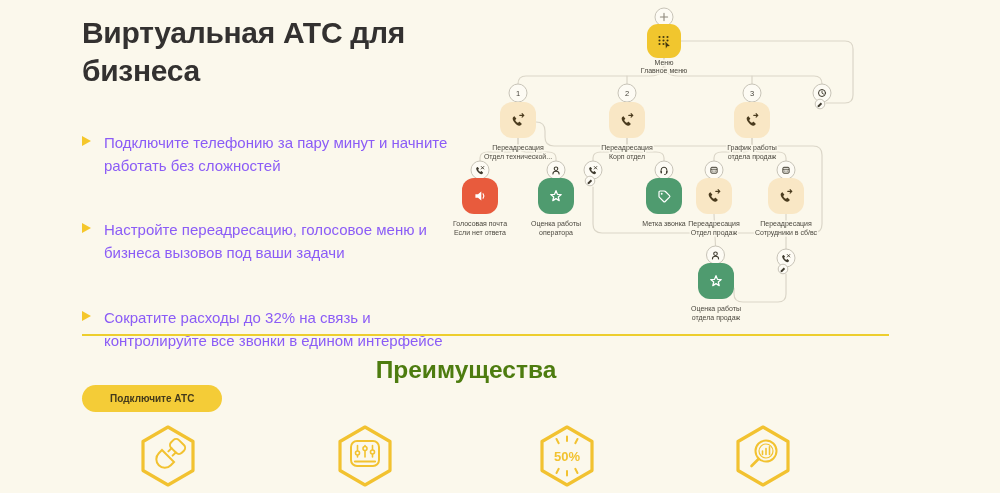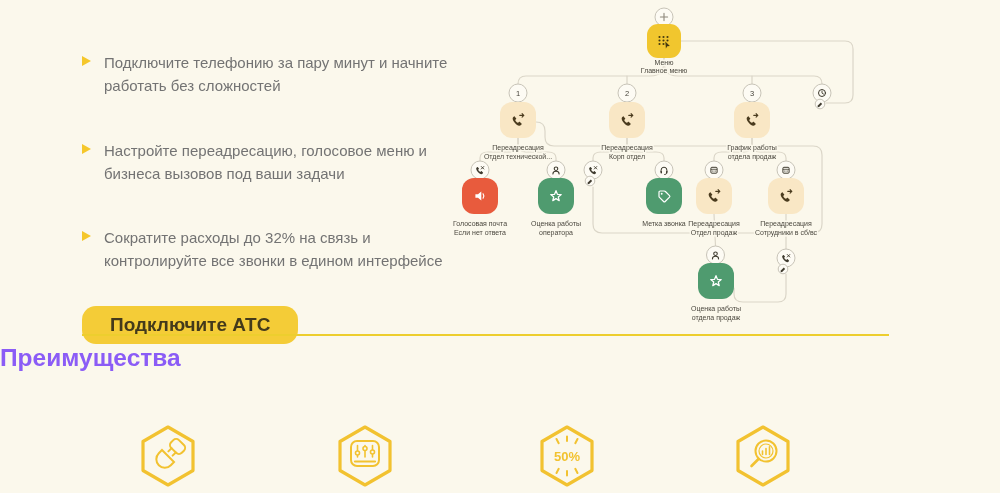--- a/index.html
+++ b/index.html
@@ -4,41 +4,42 @@
 <style>
   html,body{margin:0;padding:0;}
   body{
     width:1000px;height:493px;position:relative;overflow:hidden;
     background:#FBF8EC;color:#34322D;
     font-family:"Liberation Sans","DejaVu Sans",sans-serif;
   }
   .hero-left{position:absolute;left:82px;top:10px;width:372px;}
   .title{font-size:30px;line-height:1.26;font-weight:700;color:#333130;margin:4px 0 0;letter-spacing:-.3px;}
   .features{list-style:none;margin:27px 0 0;padding:0;}
-  .feature{display:flex;gap:13px;margin-bottom:17px;font-size:15px;line-height:1.55;color:#737373;margin-top:41px;}
+  .feature{display:flex;gap:13px;margin-bottom:17px;font-size:15px;line-height:1.55;color:#8b5cf6;margin-top:41px;}
   .marker{flex:0 0 auto;width:0;height:0;margin-top:5px;
     border-left:9px solid #F5C72B;border-top:5.5px solid transparent;border-bottom:5.5px solid transparent;}
   .cta{margin-top:16px;background:#F4CC37;color:#433A1B;border:none;border-radius:14px;
     padding:8px 28px;font-family:"Liberation Sans","DejaVu Sans",sans-serif;
-    font-size:19px;font-weight:700;cursor:pointer;}
+    font-size:10px;font-weight:700;cursor:pointer;}
   .divider{position:absolute;top:334px;left:82px;width:807px;height:2px;background:#EDCE2E;}
-  .adv-title{position:absolute;top:344px;left:0;width:932px;text-align:left;
-    font-size:24.5px;font-weight:700;color:#8b5cf6;margin:0;}
+  .adv-title{position:absolute;top:356px;left:0;width:932px;text-align:center;
+    font-size:24.5px;font-weight:700;color:#4d7c0f;margin:0;}
   .diagram-wrap{position:absolute;left:440px;top:0;width:560px;height:332px;}
   .hex{position:absolute;top:424px;}
   .node-label{font-size:7px;fill:#4A473E;}
   .badge-num{font-size:7.5px;fill:#45423A;}
   .pct{font-size:13px;font-weight:700;fill:#F2C230;}
 </style>
 </head>
 <body>
 
 <div>
 
   <section class="hero-left">
+    <h1 class="title">Виртуальная АТС для бизнеса</h1>
     <ul class="features">
       <li class="feature">
         <span class="marker"></span>
         <span>Подключите телефонию за пару минут и начните работать без сложностей</span>
       </li>
       <li class="feature">
         <span class="marker"></span>
         <span>Настройте переадресацию, голосовое меню и бизнеса вызовов под ваши задачи</span>
       </li>
       <li class="feature">

